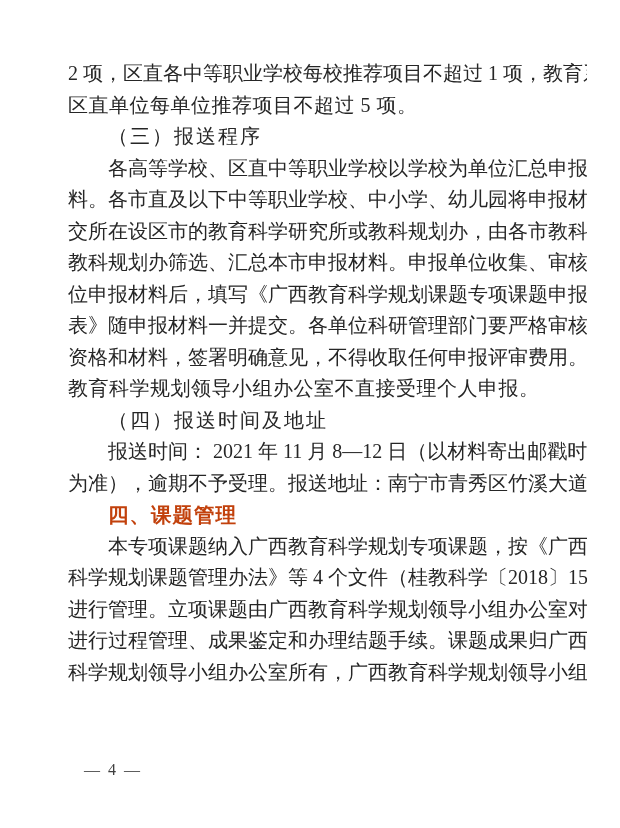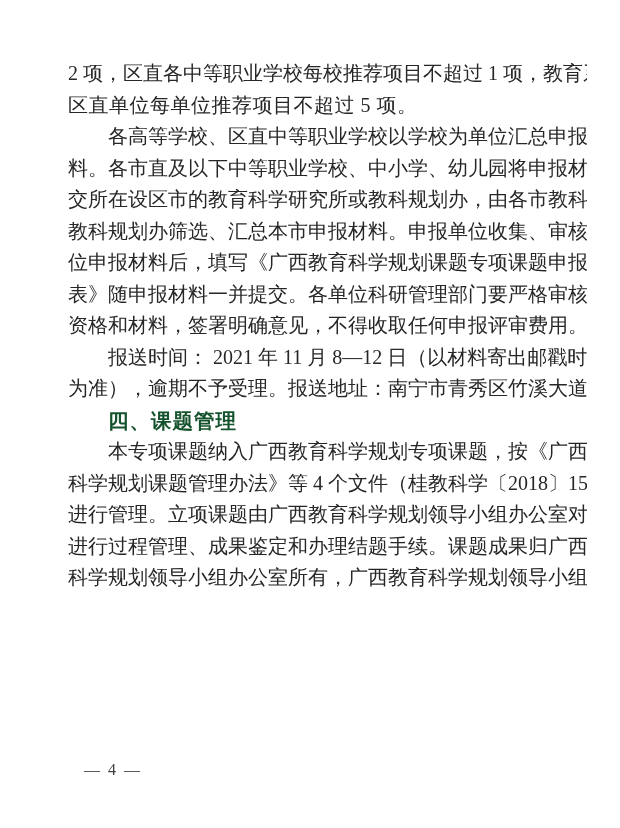--- a/index.html
+++ b/index.html
@@ -39,48 +39,51 @@
   .line.indent {
     padding-left: 40px;
   }
   .line.kai {
     letter-spacing: 2px;
   }
   .line.chapter {
     font-family: "Liberation Sans", "DejaVu Sans", sans-serif;
     font-weight: bold;
     font-size: 20.5px;
-    color: #14532d;
+    color: #c2410c;
     letter-spacing: 1px;
   }
   .footer {
     position: absolute;
     left: 84px;
     top: 761px;
     font-size: 16px;
     line-height: 18px;
     color: #3f3f3f;
     letter-spacing: 2px;
     font-family: "Liberation Serif", "DejaVu Serif", serif;
   }
 </style>
 </head>
 <body>
 
 <div class="page">
   <div class="content">
     <div class="line">2 项，区直各中等职业学校每校推荐项目不超过 1 项，教育系统</div>
     <div class="line short">区直单位每单位推荐项目不超过 5 项。</div>
+    <div class="line short indent kai">（三）报送程序</div>
     <div class="line indent">各高等学校、区直中等职业学校以学校为单位汇总申报材</div>
     <div class="line">料。各市直及以下中等职业学校、中小学、幼儿园将申报材料递</div>
     <div class="line">交所在设区市的教育科学研究所或教科规划办，由各市教科所或</div>
     <div class="line">教科规划办筛选、汇总本市申报材料。申报单位收集、审核本单</div>
     <div class="line">位申报材料后，填写《广西教育科学规划课题专项课题申报汇总</div>
     <div class="line">表》随申报材料一并提交。各单位科研管理部门要严格审核申报</div>
     <div class="line">资格和材料，签署明确意见，不得收取任何申报评审费用。广西</div>
+    <div class="line short">教育科学规划领导小组办公室不直接受理个人申报。</div>
+    <div class="line short indent kai">（四）报送时间及地址</div>
     <div class="line indent">报送时间： 2021 年 11 月 8—12 日（以材料寄出邮戳时间</div>
     <div class="line">为准），逾期不予受理。报送地址：南宁市青秀区竹溪大道 69</div>
     <div class="line short indent chapter">四、课题管理</div>
     <div class="line indent">本专项课题纳入广西教育科学规划专项课题，按《广西教育</div>
     <div class="line">科学规划课题管理办法》等 4 个文件（桂教科学〔2018〕15 号）</div>
     <div class="line">进行管理。立项课题由广西教育科学规划领导小组办公室对课题</div>
     <div class="line">进行过程管理、成果鉴定和办理结题手续。课题成果归广西教育</div>
     <div class="line">科学规划领导小组办公室所有，广西教育科学规划领导小组办公</div>
   </div>
   <div class="footer">— 4 —</div>

